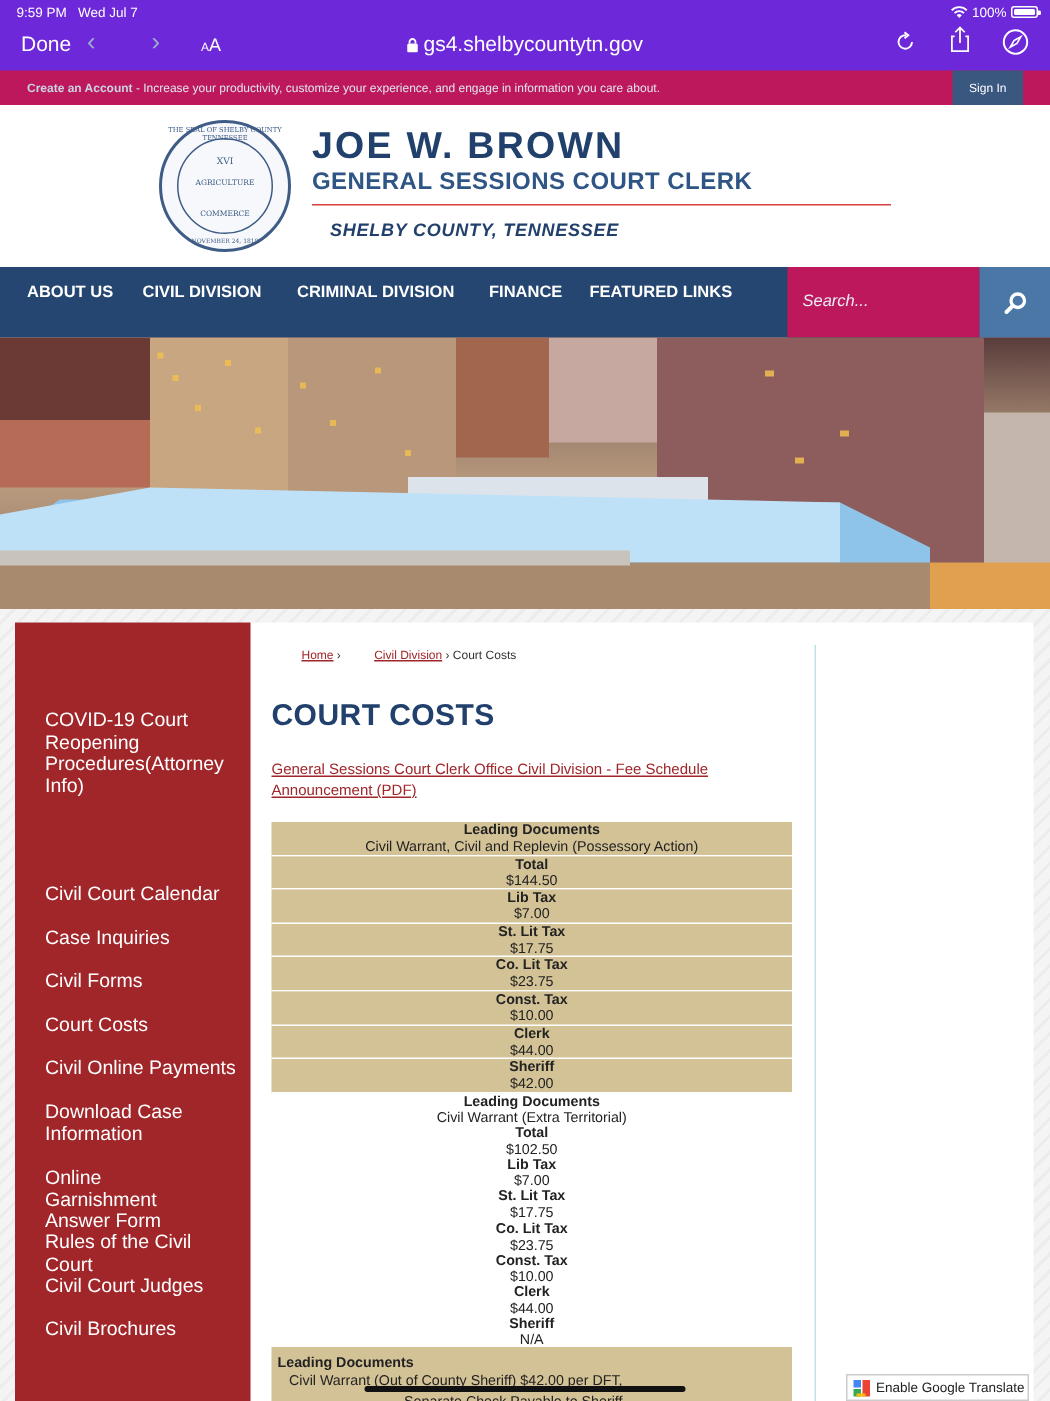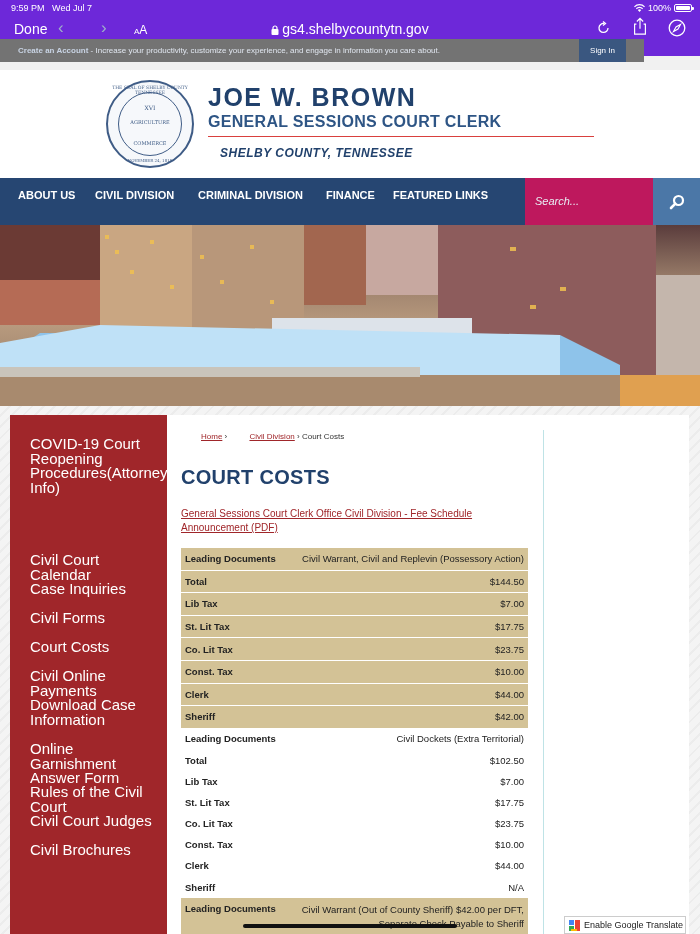--- a/index.html
+++ b/index.html
@@ -14,21 +14,21 @@
   .battery span { display: block; width: 100%; height: 100%; background: #fff; border-radius: 1px; }
   .battery:after { content: ""; position: absolute; right: -3px; top: 2px; width: 2px; height: 3px; background: #fff; border-radius: 0 1px 1px 0; }
   .safari-done { position: absolute; left: 14px; top: 21px; font-size: 14px; text-align: right; }
   .nav-arrow { position: absolute; top: 18px; font-size: 17px; color: #9eb0c9; }
   .aa { position: absolute; left: 134px; top: 23px; font-size: 12px; }
   .aa small { font-size: 8px; }
   .url { position: absolute; left: 0; width: 700px; top: 21px; text-align: center; font-size: 14px; }
   .tool-icon { position: absolute; top: 19px; width: 18px; height: 18px; }
 
   
-  .account-bar { position: absolute; left: 0; top: 39px; width: 644px; height: 23px; background: #737373; color: #e0e6ef; font-size: 8px; }
+  .account-bar { position: absolute; left: 0; top: 47px; width: 700px; height: 23px; background: #be185d; color: #e0e6ef; font-size: 8px; }
   .account-text { position: absolute; left: 18px; top: 7px; }
   .account-text b { color: #c8d3e3; }
   .sign-in { position: absolute; right: 18px; top: 0; width: 47px; height: 23px; background: #3a5780; color: #fff; text-align: center; line-height: 23px; font-size: 8px; }
 
   
   .header { position: absolute; left: 0; top: 70px; width: 700px; height: 108px; background: #fff; }
   .seal { position: absolute; left: 106px; top: 10px; width: 88px; height: 88px; border-radius: 50%; border: 2px solid #3f5c86; background: #f6f8fb; }
   .seal-inner { position: absolute; left: 10px; top: 10px; width: 64px; height: 64px; border-radius: 50%; border: 1px solid #3f5c86; }
   .seal-txt { position: absolute; width: 100%; text-align: center; color: #3f5c86; font-family: "DejaVu Serif", serif; font-size: 5px; }
   .title-main { position: absolute; left: 208px; top: 13px; font-size: 25px; font-weight: bold; color: #21416c; letter-spacing: 1.5px; }
@@ -45,30 +45,30 @@
 
   
   .hero { position: absolute; left: 0; top: 225px; width: 700px; height: 181px; overflow: hidden;
     background: linear-gradient(180deg, #5a3c3c 0%, #9a7e6a 30%, #b89a7e 55%, #8a7360 100%); }
 
   
   .page-bg { position: absolute; left: 0; top: 406px; width: 700px; height: 528px;
     background: repeating-linear-gradient(135deg, #f4f4f4 0 6px, #ececec 6px 8px); }
   .content-card { position: absolute; left: 10px; top: 415px; width: 679px; height: 519px; background: #fff; }
   .sidebar { position: absolute; left: 10px; top: 415px; width: 157px; height: 519px; background: #a0262a; }
-  .side-item { position: absolute; left: 20px; width: 130px; color: #fff; font-size: 15px; line-height: 14.5px; }
+  .side-item { position: absolute; left: 20px; width: 130px; color: #fff; font-size: 13px; line-height: 14.5px; margin-top: 36px; }
   .divider-v { position: absolute; left: 543px; top: 430px; width: 1px; height: 504px; background: #bfe3e6; }
 
   .breadcrumb { position: absolute; left: 181px; top: 432px; font-size: 8px; color: #333; }
   .breadcrumb a { color: #a0262a; text-decoration: underline; padding-left: 20px; }
   .page-title { position: absolute; left: 181px; top: 466px; font-size: 20px; font-weight: bold; color: #21416c; letter-spacing: 0.3px; }
   .pdf-link { position: absolute; left: 181px; top: 507px; width: 350px; font-size: 10px; line-height: 14px; color: #a0262a; text-decoration: underline; }
 
   .fee-table { position: absolute; left: 181px; top: 548px; width: 347px; }
-  .row { height: 22.6px; display: flex; justify-content: space-between; align-items: center; padding: 0 4px; font-size: 9.5px; color: #222; border-bottom: 1.2px solid #fff; }
+  .row { height: 22.6px; display: flex; justify-content: space-between; align-items: center; padding: 0 4px; font-size: 9.5px; color: #222; border-bottom: 1.2px solid #fff; flex-direction: column; }
   .row.tan { background: #d3c296; }
   .row.plain { background: #fff; height: 21.2px; }
   .row .lbl { font-weight: bold; }
   .row.tall { height: 38px; align-items: flex-start; padding-top: 5px; }
   .row.tall .val { text-align: right; width: 230px; line-height: 14px; }
 
   .home-indicator { position: absolute; left: 243px; top: 924px; width: 214px; height: 4px; border-radius: 2px; background: #111; }
   .translate { position: absolute; left: 564px; top: 916px; width: 122px; height: 18px; background: #fff; border: 1px solid #ccc; font-size: 9px; color: #222; display: flex; align-items: center; gap: 4px; padding-left: 4px; }
   .g-logo { width: 11px; height: 11px; position: relative; }
   .g-logo span { position: absolute; }
@@ -237,21 +237,21 @@
       <span class="lbl">Clerk</span>
       <span class="val">$44.00</span>
     </div>
   <div class="row tan">
       <span class="lbl">Sheriff</span>
       <span class="val">$42.00</span>
     </div>
 
   <div class="row plain">
       <span class="lbl">Leading Documents</span>
-      <span class="val">Civil Dockets (Extra Territorial)</span>
+      <span class="val">Civil Warrant (Extra Territorial)</span>
     </div>
   <div class="row plain">
       <span class="lbl">Total</span>
       <span class="val">$102.50</span>
     </div>
   <div class="row plain">
       <span class="lbl">Lib Tax</span>
       <span class="val">$7.00</span>
     </div>
   <div class="row plain">

